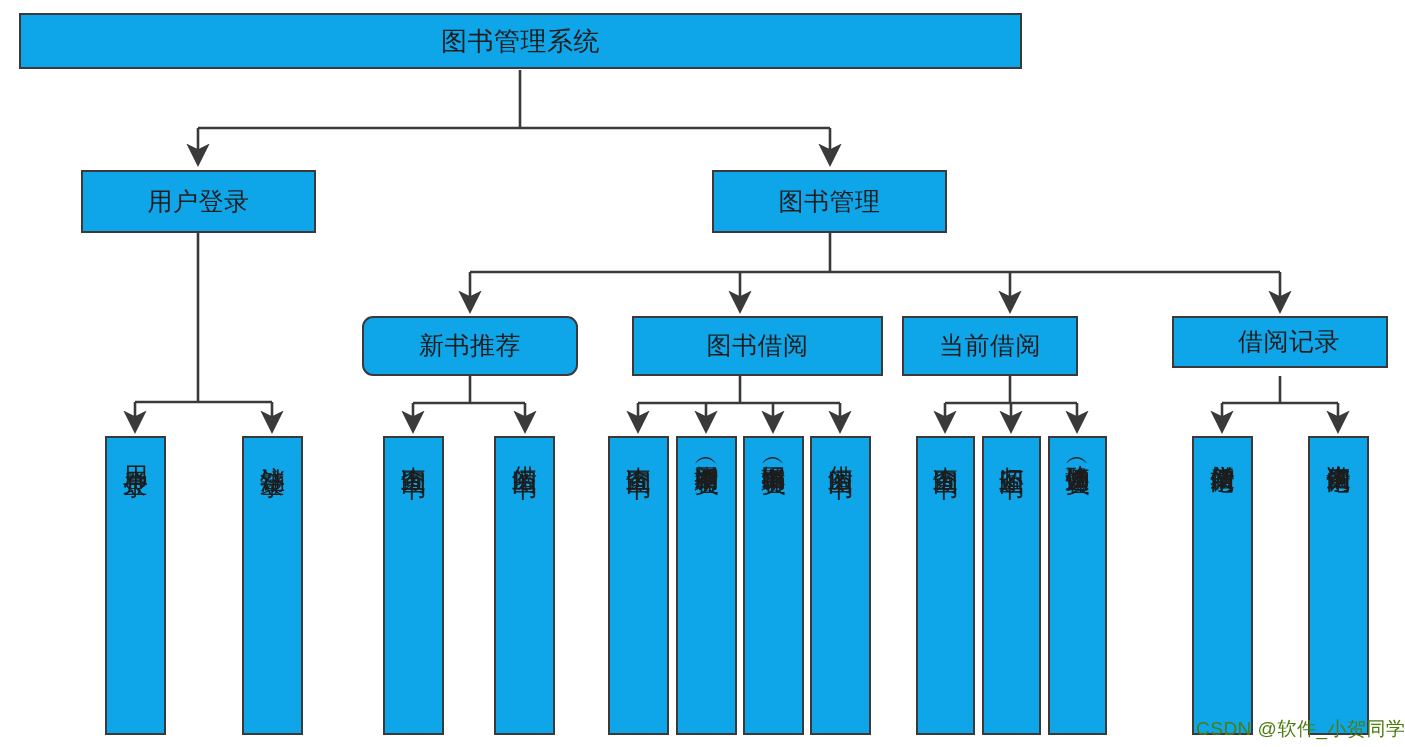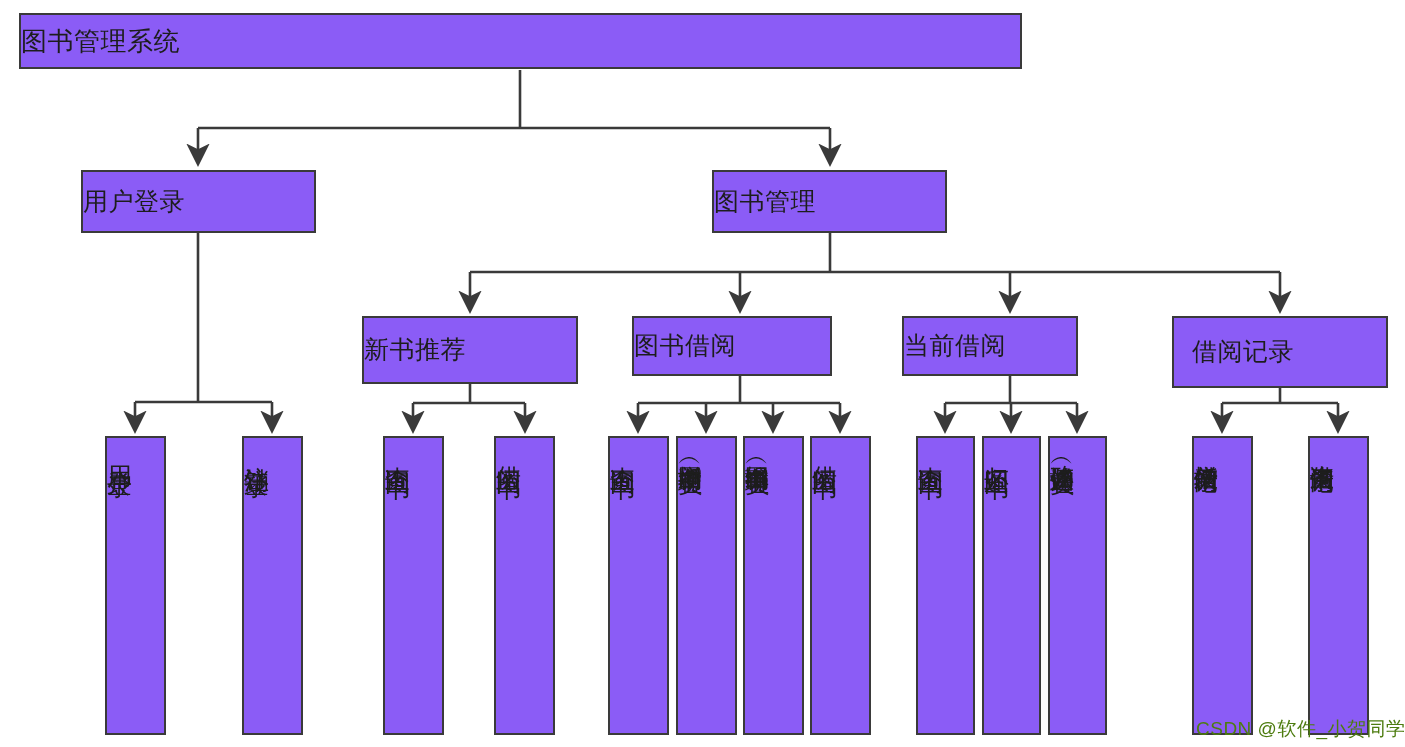--- a/index.html
+++ b/index.html
@@ -22,23 +22,24 @@
     left: 0;
     top: 0;
     width: 1405px;
     height: 747px;
     pointer-events: none;
   }
   .node {
     position: absolute;
     box-sizing: border-box;
     border: 2.5px solid #3a3a3a;
-    background: #8b5cf6;
+    background: #0ea5e9;
     display: flex;
     align-items: center;
+    justify-content: center;
     color: #1d1d1d;
   }
   .node-label {
     display: block;
     text-align: center;
     line-height: 1.18;
     white-space: nowrap;
   }
   .node.horizontal .node-label {
     font-size: 25px;
@@ -131,33 +132,33 @@
   </div>
 
   <div class="node horizontal" style="left:81px; top:170px; width:235px; height:63px;">
     <span class="node-label">用户登录</span>
   </div>
 
   <div class="node horizontal" style="left:712px; top:170px; width:235px; height:63px;">
     <span class="node-label">图书管理</span>
   </div>
 
-  <div class="node horizontal" style="left:362px; top:316px; width:216px; height:68px;">
+  <div class="node horizontal" style="left:362px; top:316px; width:216px; height:60px;border-radius:11px;">
     <span class="node-label">新书推荐</span>
   </div>
 
-  <div class="node horizontal" style="left:632px; top:316px; width:200px; height:60px;">
+  <div class="node horizontal" style="left:632px; top:316px; width:251px; height:60px;">
     <span class="node-label">图书借阅</span>
   </div>
 
   <div class="node horizontal" style="left:902px; top:316px; width:176px; height:60px;">
     <span class="node-label">当前借阅</span>
   </div>
 
-  <div class="node horizontal" style="left:1172px; top:316px; width:216px; height:72px;padding-left:18px;">
+  <div class="node horizontal" style="left:1172px; top:316px; width:216px; height:52px;padding-left:18px;">
     <span class="node-label">借阅记录</span>
   </div>
 
   <div class="node vertical" style="left:105px; top:436px; width:61px; height:299px;">
     <span class="node-label">用户登录</span>
   </div>
 
   <div class="node vertical" style="left:242px; top:436px; width:61px; height:299px;">
     <span class="node-label">注销登录</span>
   </div>

